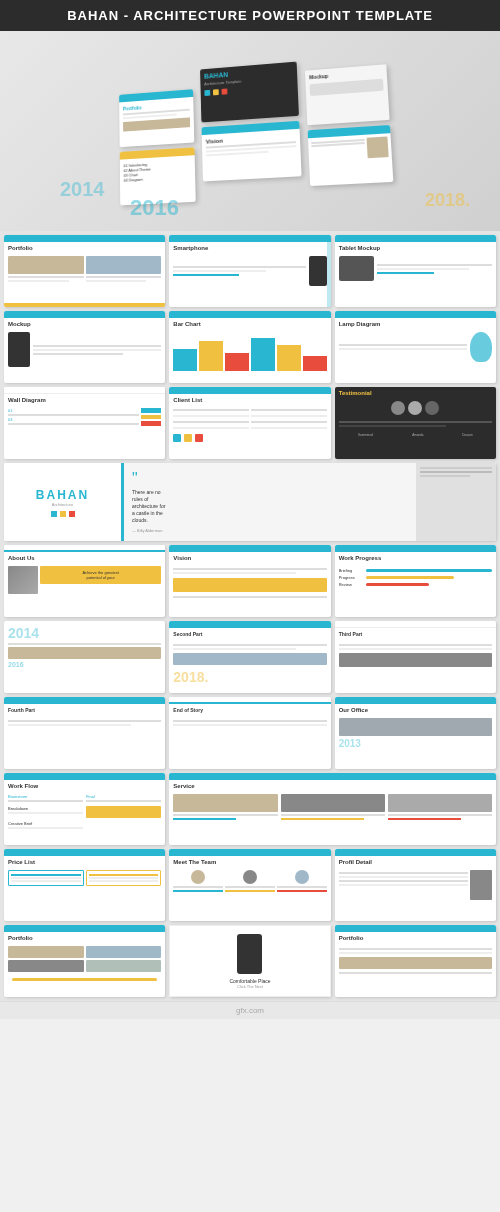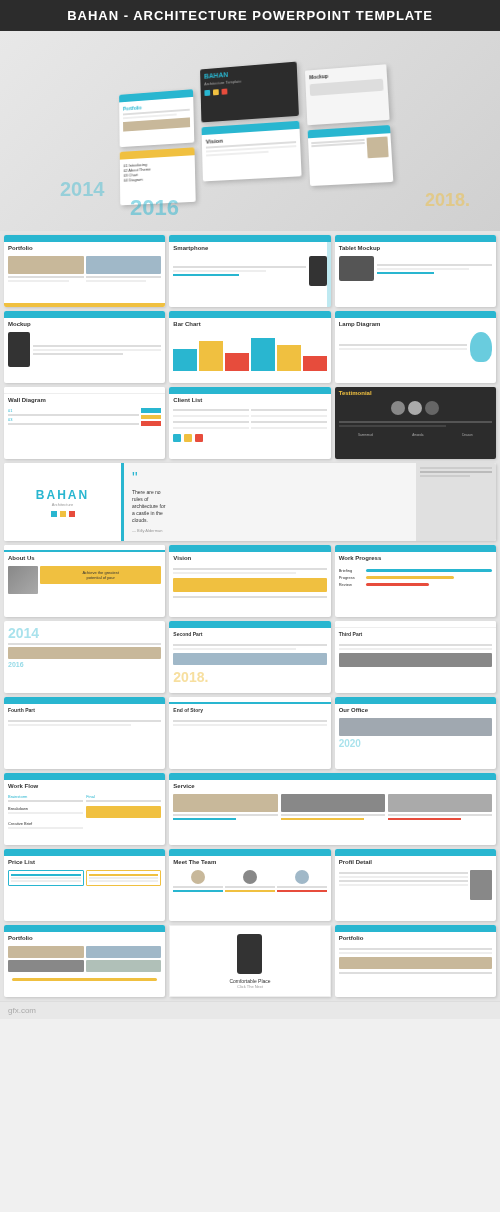--- a/index.html
+++ b/index.html
@@ -54,21 +54,21 @@
       background: #fff;
       border-radius: 2px;
       overflow: hidden;
       box-shadow: 1px 1px 3px rgba(0,0,0,0.15);
       min-height: 72px;
       position: relative;
     }
 
     
     .gfx-label {
-      text-align: left;
+      text-align: center;
       padding: 4px 8px;
       font-size: 8px;
       color: #aaa;
       background: #e8e8e8;
       border-top: 1px solid #ddd;
     }
   </style>
 </head>
 <body>
 
@@ -432,21 +432,21 @@
     </div>
   </div>
 
   <div class="slide-thumb">
     <div style="background:#29b6d0;height:7px;"></div>
     <div style="padding:3px 4px;">
       <div style="font-size:6px;font-weight:bold;color:#333;">Our Office</div>
     </div>
     <div style="padding:2px 4px;">
       <div style="height:18px;background:#a0a8b0;border-radius:1px;"></div>
-      <div style="font-size:10px;font-weight:bold;color:rgba(41,182,208,0.4);margin-top:2px;">2020</div>
+      <div style="font-size:10px;font-weight:bold;color:rgba(41,182,208,0.4);margin-top:2px;">2013</div>
     </div>
   </div>
 
   <div class="slide-thumb">
     <div style="background:#29b6d0;height:7px;"></div>
     <div style="padding:3px 4px;">
       <div style="font-size:6px;font-weight:bold;color:#333;">Work Flow</div>
     </div>
     <div style="padding:2px 4px;display:grid;grid-template-columns:1fr 1fr;gap:3px;">
       <div>

